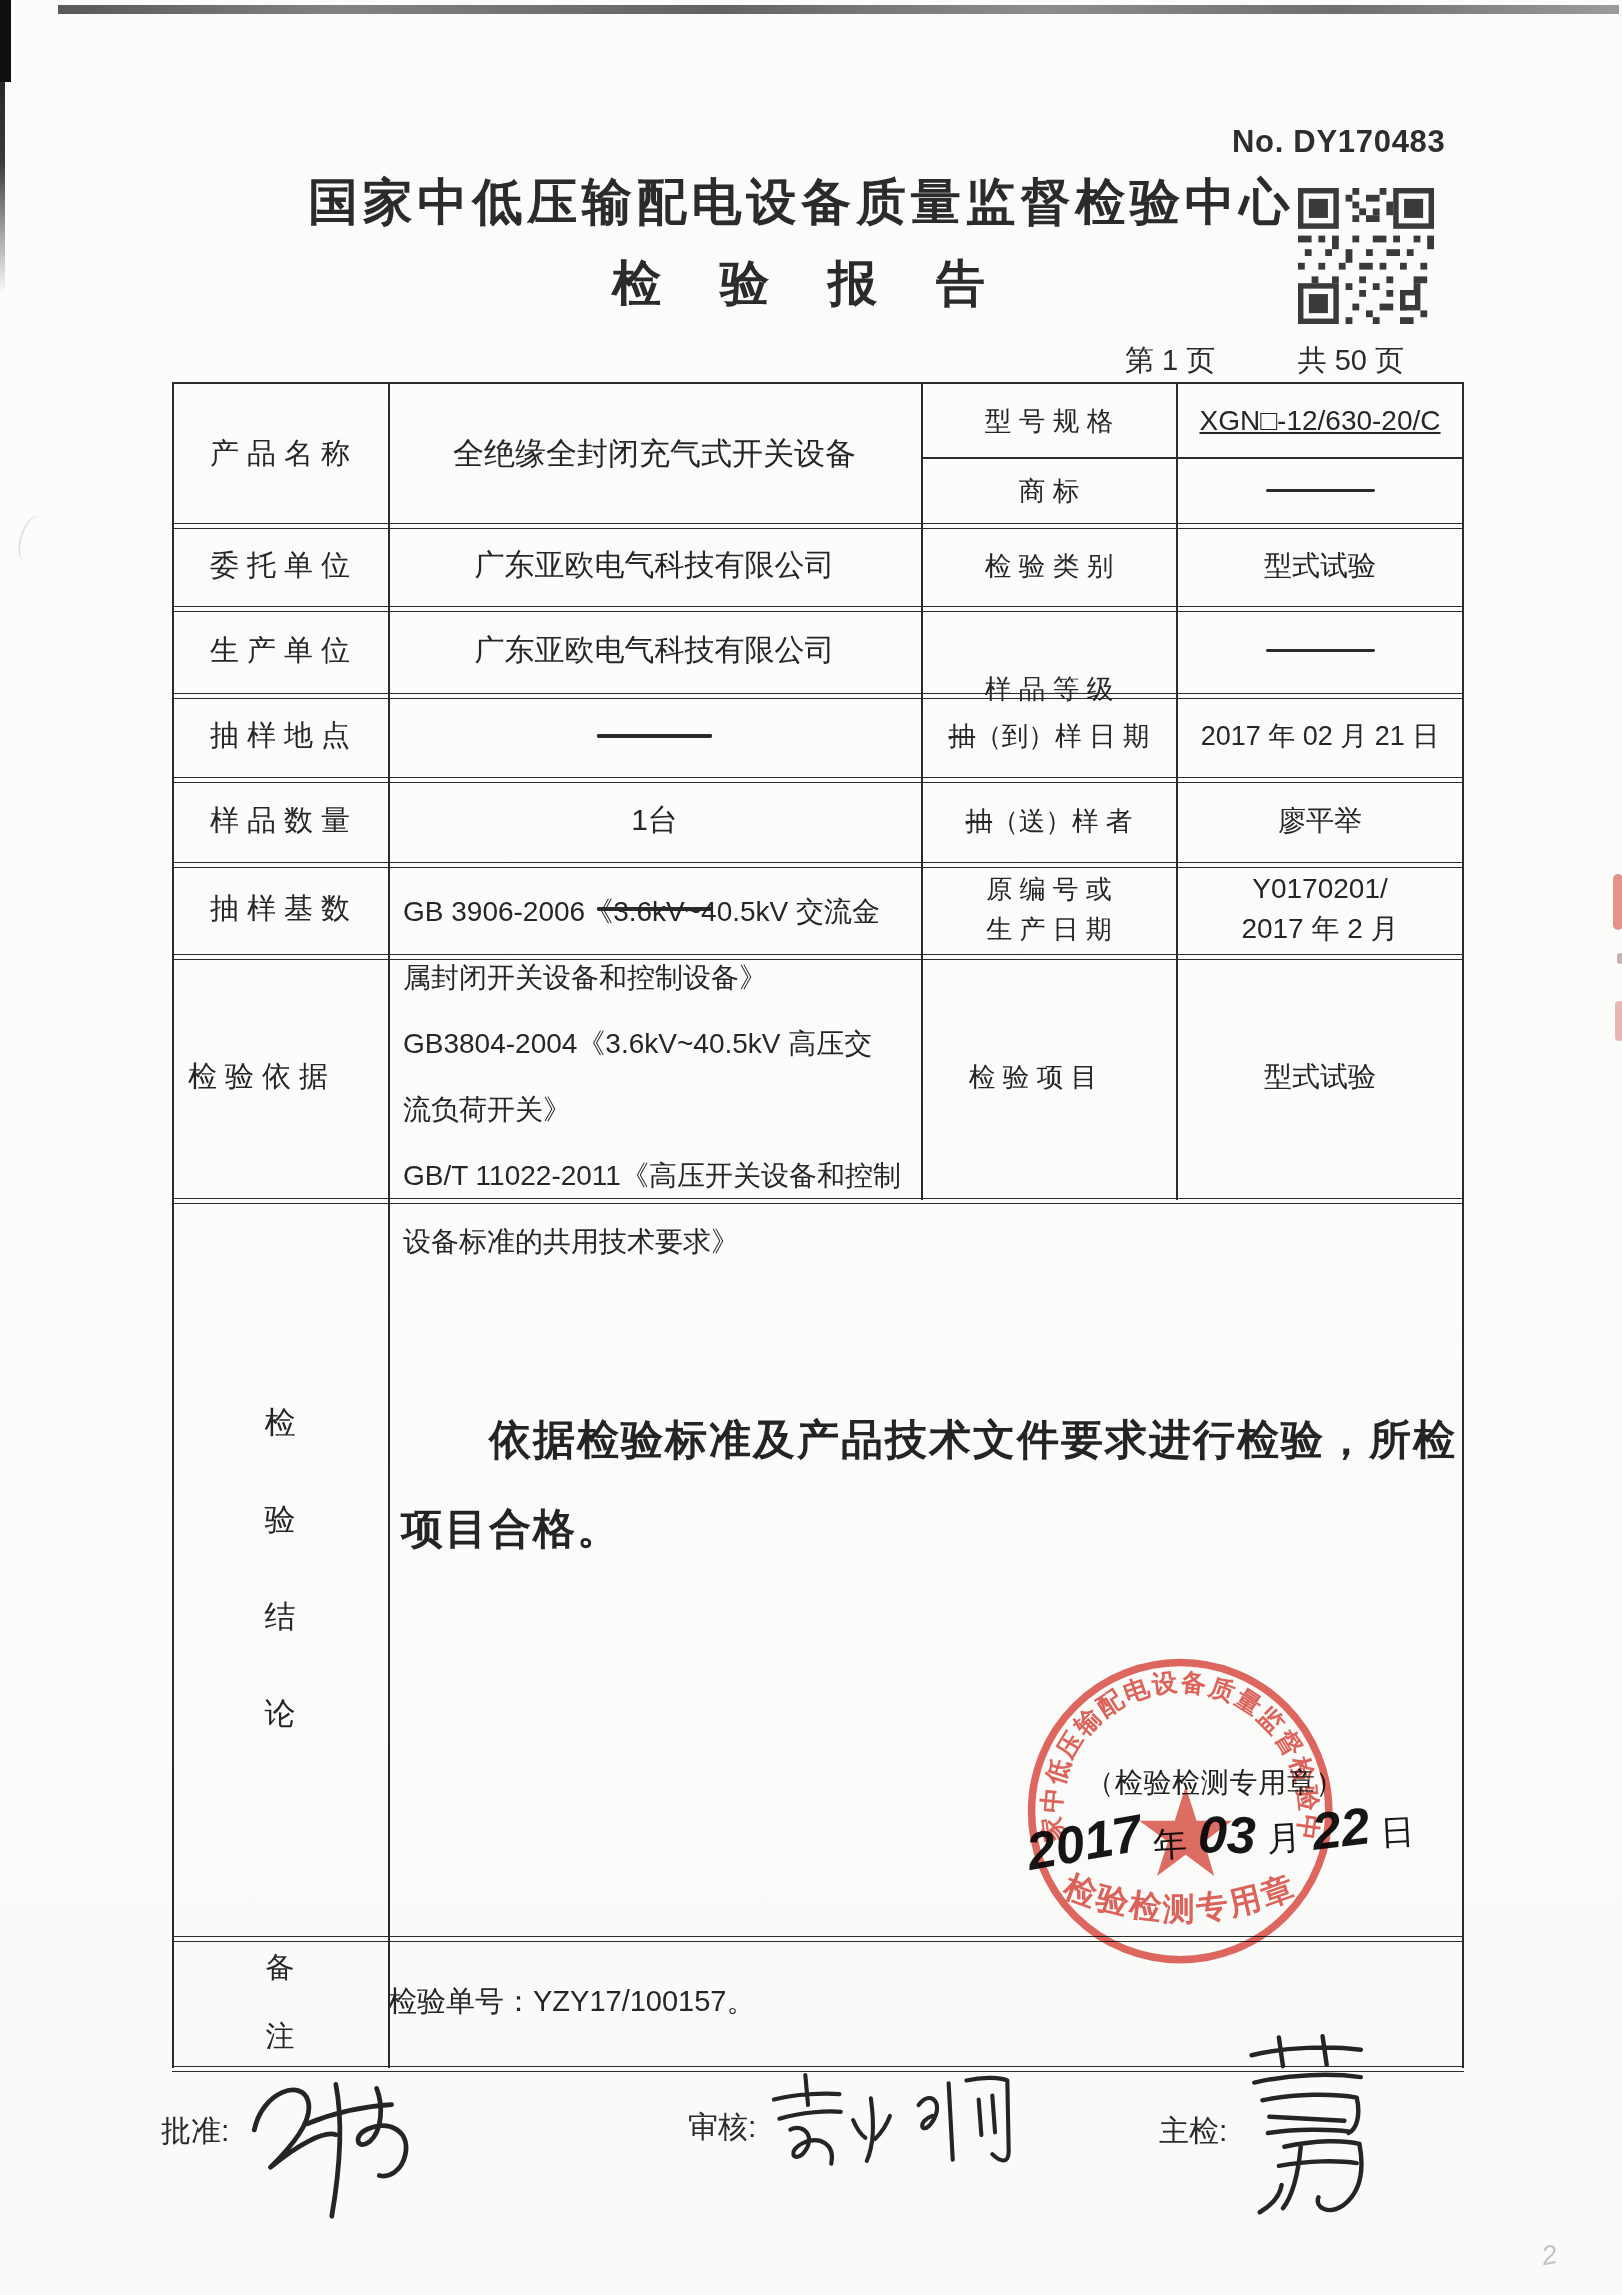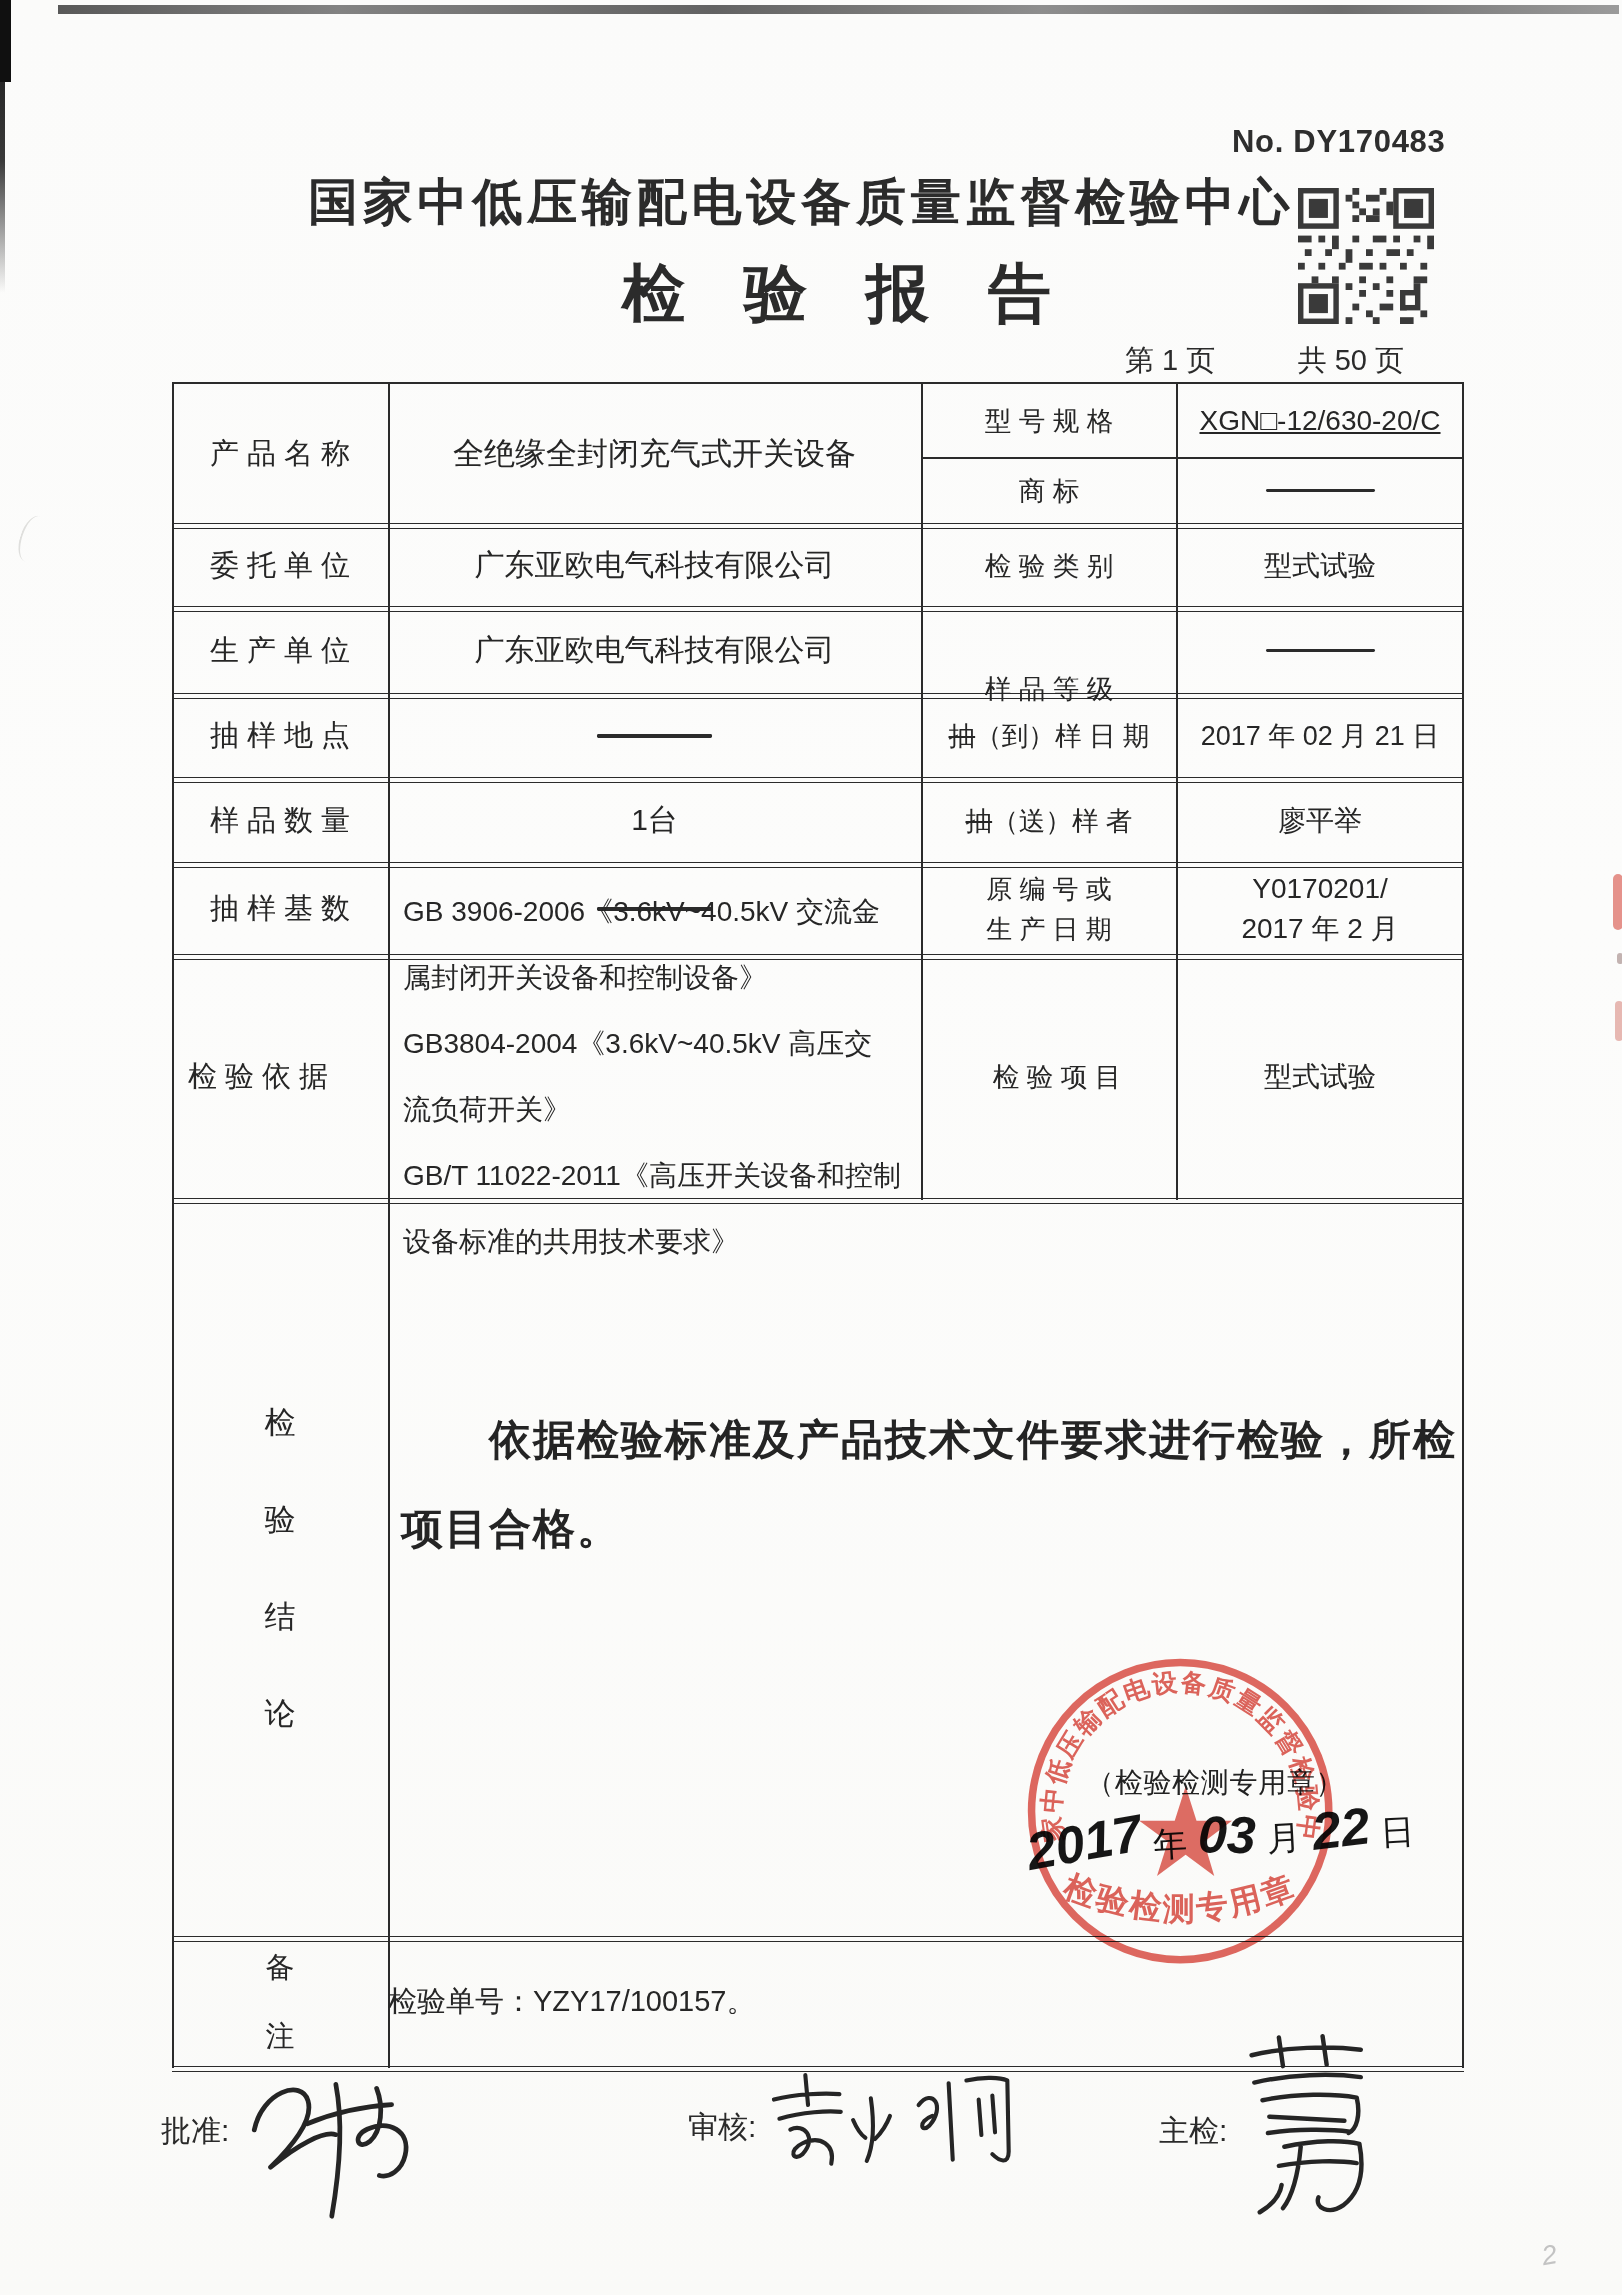--- a/index.html
+++ b/index.html
@@ -22,22 +22,22 @@
   .red-smudge{position:absolute;border-radius:5.5px;}
   .rs1{left:1613px;top:874px;width:10.2px;height:56px;background:#dd6f66;opacity:.75;}
   .rs2{left:1615px;top:1001px;width:8.2px;height:40px;background:#d98a82;opacity:.6;}
   .rs3{left:1617px;top:953px;width:6.1px;height:11px;background:#8a6a68;opacity:.5;}
   .corner-note{position:absolute;left:1542px;top:2240px;font-size:27px;color:#c3c3c3;
     transform:rotate(-10deg);font-style:italic;}
   
   .report-no{position:absolute;left:1232px;top:124px;font-size:31px;font-weight:bold;color:#2e2e2e;letter-spacing:0.7px;}
   .org-title{position:absolute;left:308px;top:169px;width:981px;font-size:50px;font-weight:bold;
     letter-spacing:4.8px;color:#2b2b2b;white-space:nowrap;}
-  .doc-title{position:absolute;left:612px;top:251px;font-size:63px;font-weight:bold;letter-spacing:59px;
-    color:#2b2b2b;white-space:nowrap;margin-left:10px;}
+  .doc-title{position:absolute;left:612px;top:251px;font-size:49px;font-weight:bold;letter-spacing:59px;
+    color:#2b2b2b;white-space:nowrap;}
   .page-info{position:absolute;left:1125px;top:341px;width:279px;font-size:29px;color:#2b2b2b;
     display:flex;justify-content:space-between;}
   .qr{position:absolute;left:1298px;top:188px;}
   
   .vline{position:absolute;width:2px;background:#2b2b2b;}
   .hline-d{position:absolute;left:172px;width:1292px;height:5.5px;box-sizing:border-box;
     border-top:1.7px solid #2b2b2b;border-bottom:1.7px solid #2b2b2b;}
   .hline-s{position:absolute;background:#2b2b2b;height:2px;}
   
   .cell{position:absolute;display:flex;align-items:center;justify-content:center;
@@ -227,21 +227,21 @@
 
   <div class="cell lbl" style="left:172px;top:956px;width:172px;height:241px;">检 验 依 据</div>
   <div class="cell basis-lines" style="left:388px;top:956px;width:533px;height:241px;gap:28px;">
     <span>GB 3906-2006《3.6kV~40.5kV 交流金</span>
     <span>属封闭开关设备和控制设备》</span>
     <span>GB3804-2004《3.6kV~40.5kV 高压交</span>
     <span>流负荷开关》</span>
     <span>GB/T 11022-2011《高压开关设备和控制</span>
     <span>设备标准的共用技术要求》</span>
   </div>
-  <div class="cell lbl-sm" style="left:945px;top:956px;width:224px;height:241px;">检 验 项 目</div>
+  <div class="cell lbl-sm" style="left:921px;top:956px;width:224px;height:241px;">检 验 项 目</div>
   <div class="cell val-sm" style="left:1176px;top:956px;width:288px;height:241px;">型式试验</div>
 
   <div class="cell vert-label" style="left:172px;top:1200px;width:216px;height:736px;gap:55px;">
     <span>检</span>
     <span>验</span>
     <span>结</span>
     <span>论</span>
   </div>
   <div class="result-line" style="left:489px;top:1412px;">依据检验标准及产品技术文件要求进行检验，所检</div>
   <div class="result-line" style="left:401px;top:1501px;">项目合格。</div>

